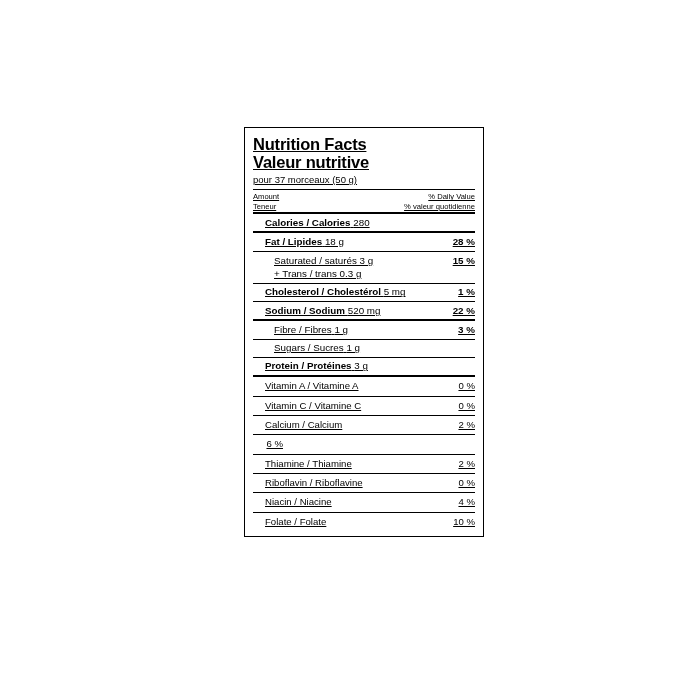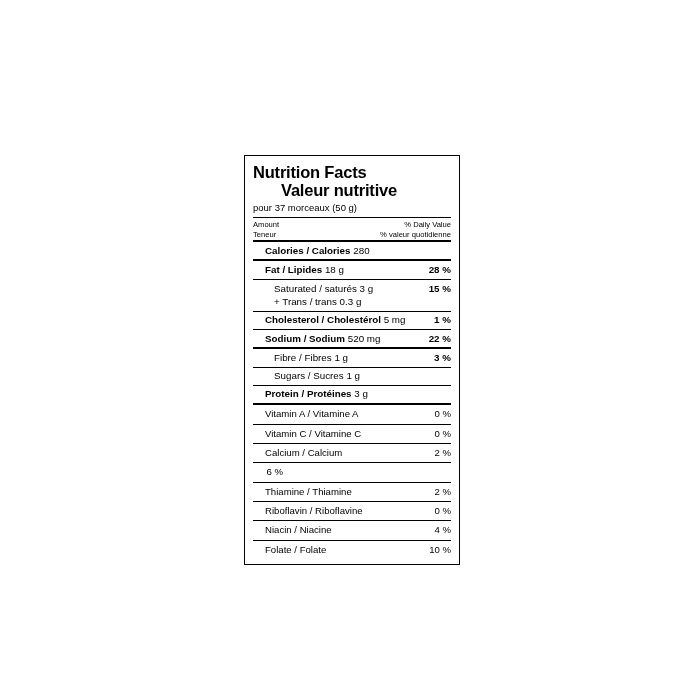--- a/index.html
+++ b/index.html
@@ -12,41 +12,41 @@
     background: #ffffff;
     font-family: "Liberation Sans", sans-serif;
     color: #000000;
     position: relative;
     overflow: hidden;
   }
 
   #nf-panel {
     position: absolute;
     left: 244px;
-    top: 155px;
-    width: 216px;
+    top: 127px;
+    width: 240px;
     box-sizing: border-box;
     border: 1px solid #000;
     background: #fff;
     padding: 7px 8px 5px 8px;
+    text-decoration: underline;
   }
 
   .title-en {
     font-size: 16.5px;
     font-weight: bold;
     line-height: 1.12;
     letter-spacing: -0.2px;
   }
   .title-fr {
     font-size: 16.5px;
     font-weight: bold;
     line-height: 1.12;
     letter-spacing: -0.2px;
     margin-bottom: 2px;
-    margin-left: 28px;
   }
 
   .serving {
     font-size: 9.5px;
     line-height: 1.28;
   }
 
   .rule-thin {
     border-bottom: 1px solid #000;
     height: 0;

